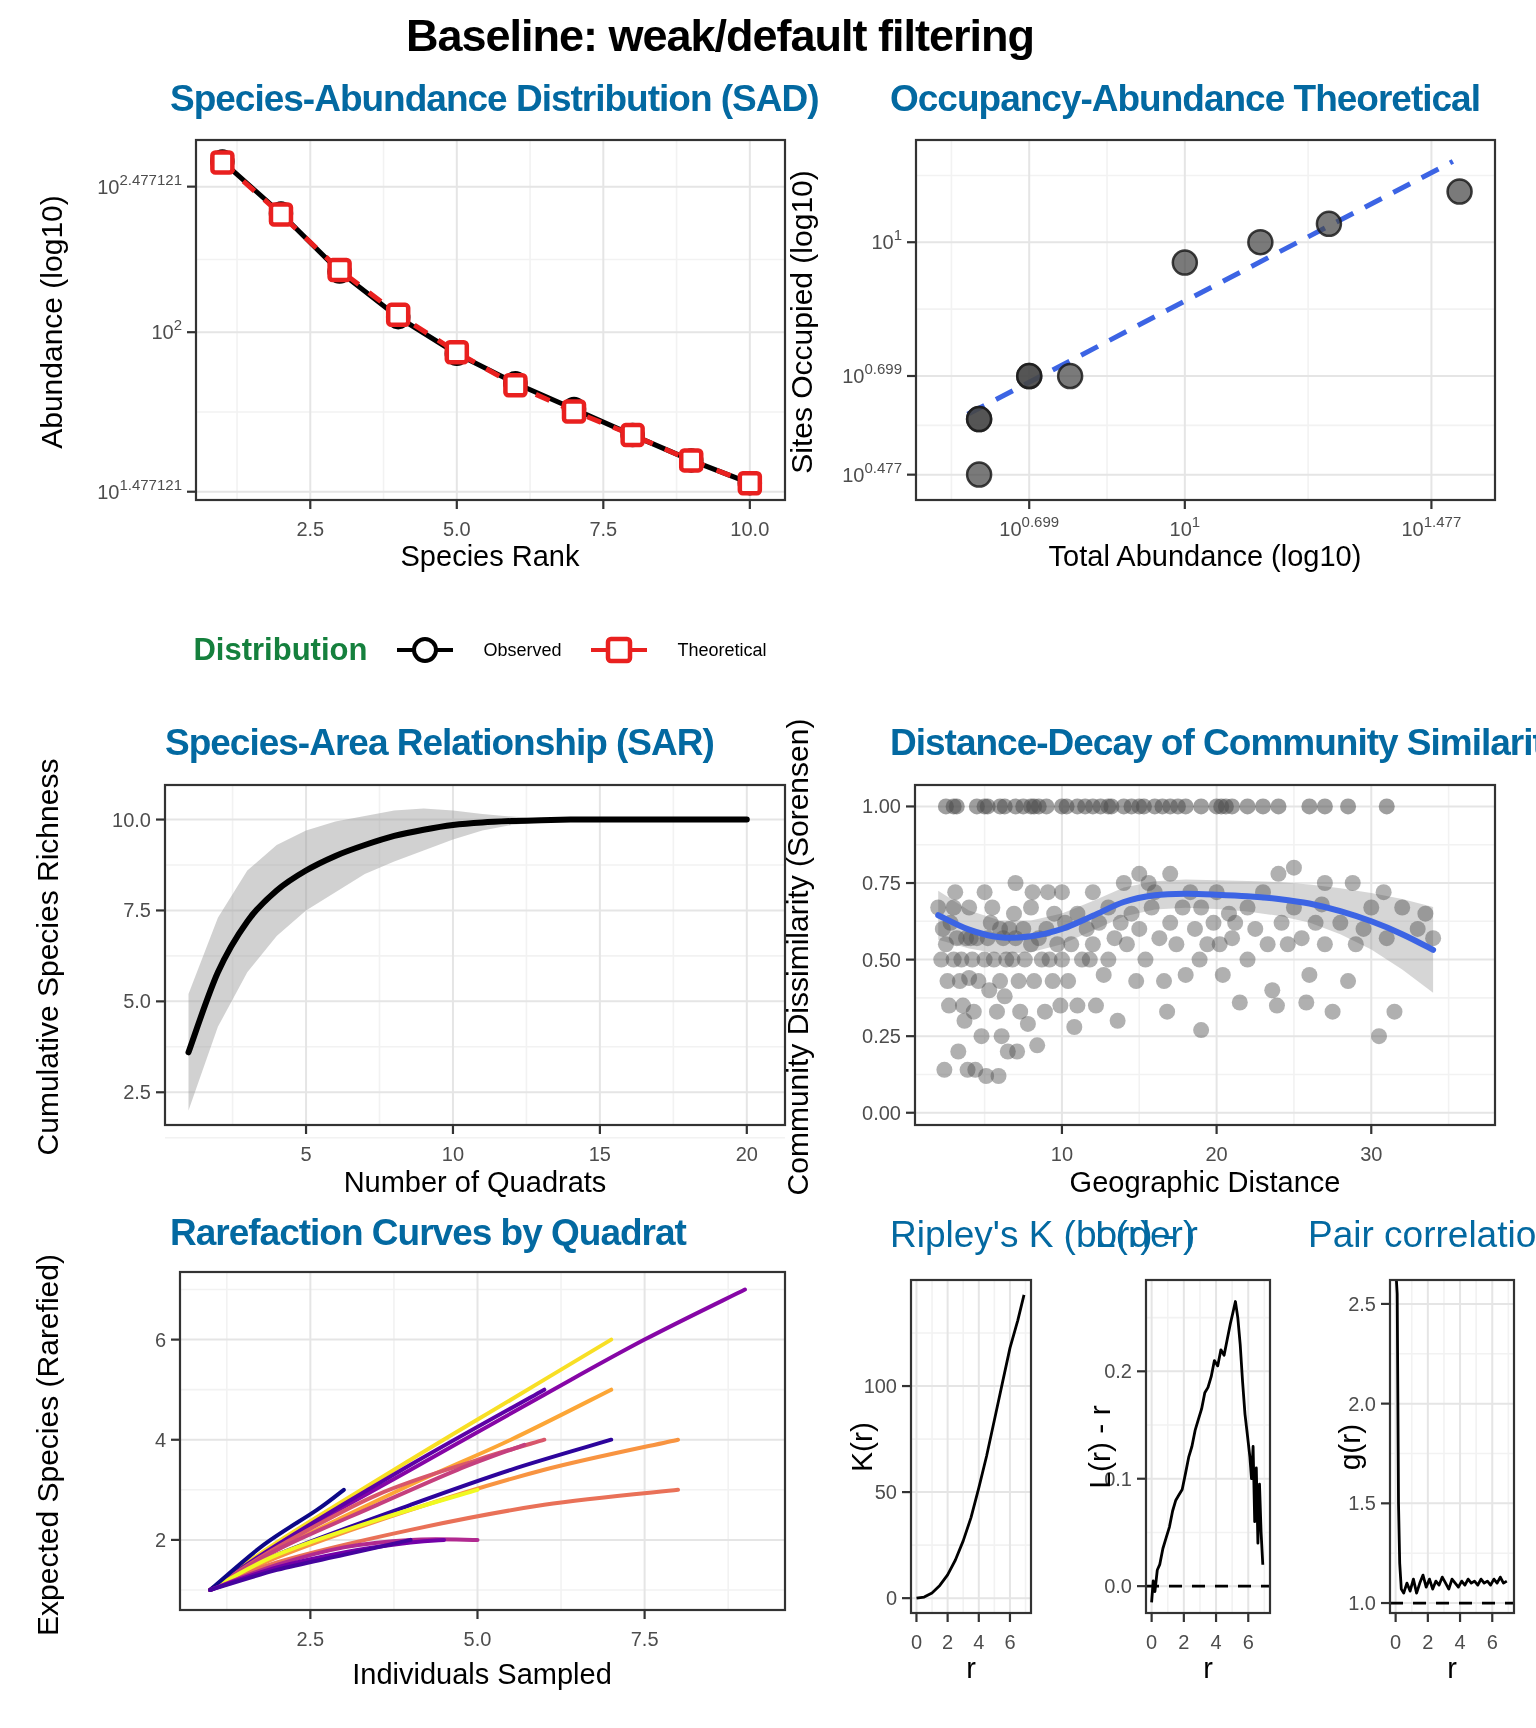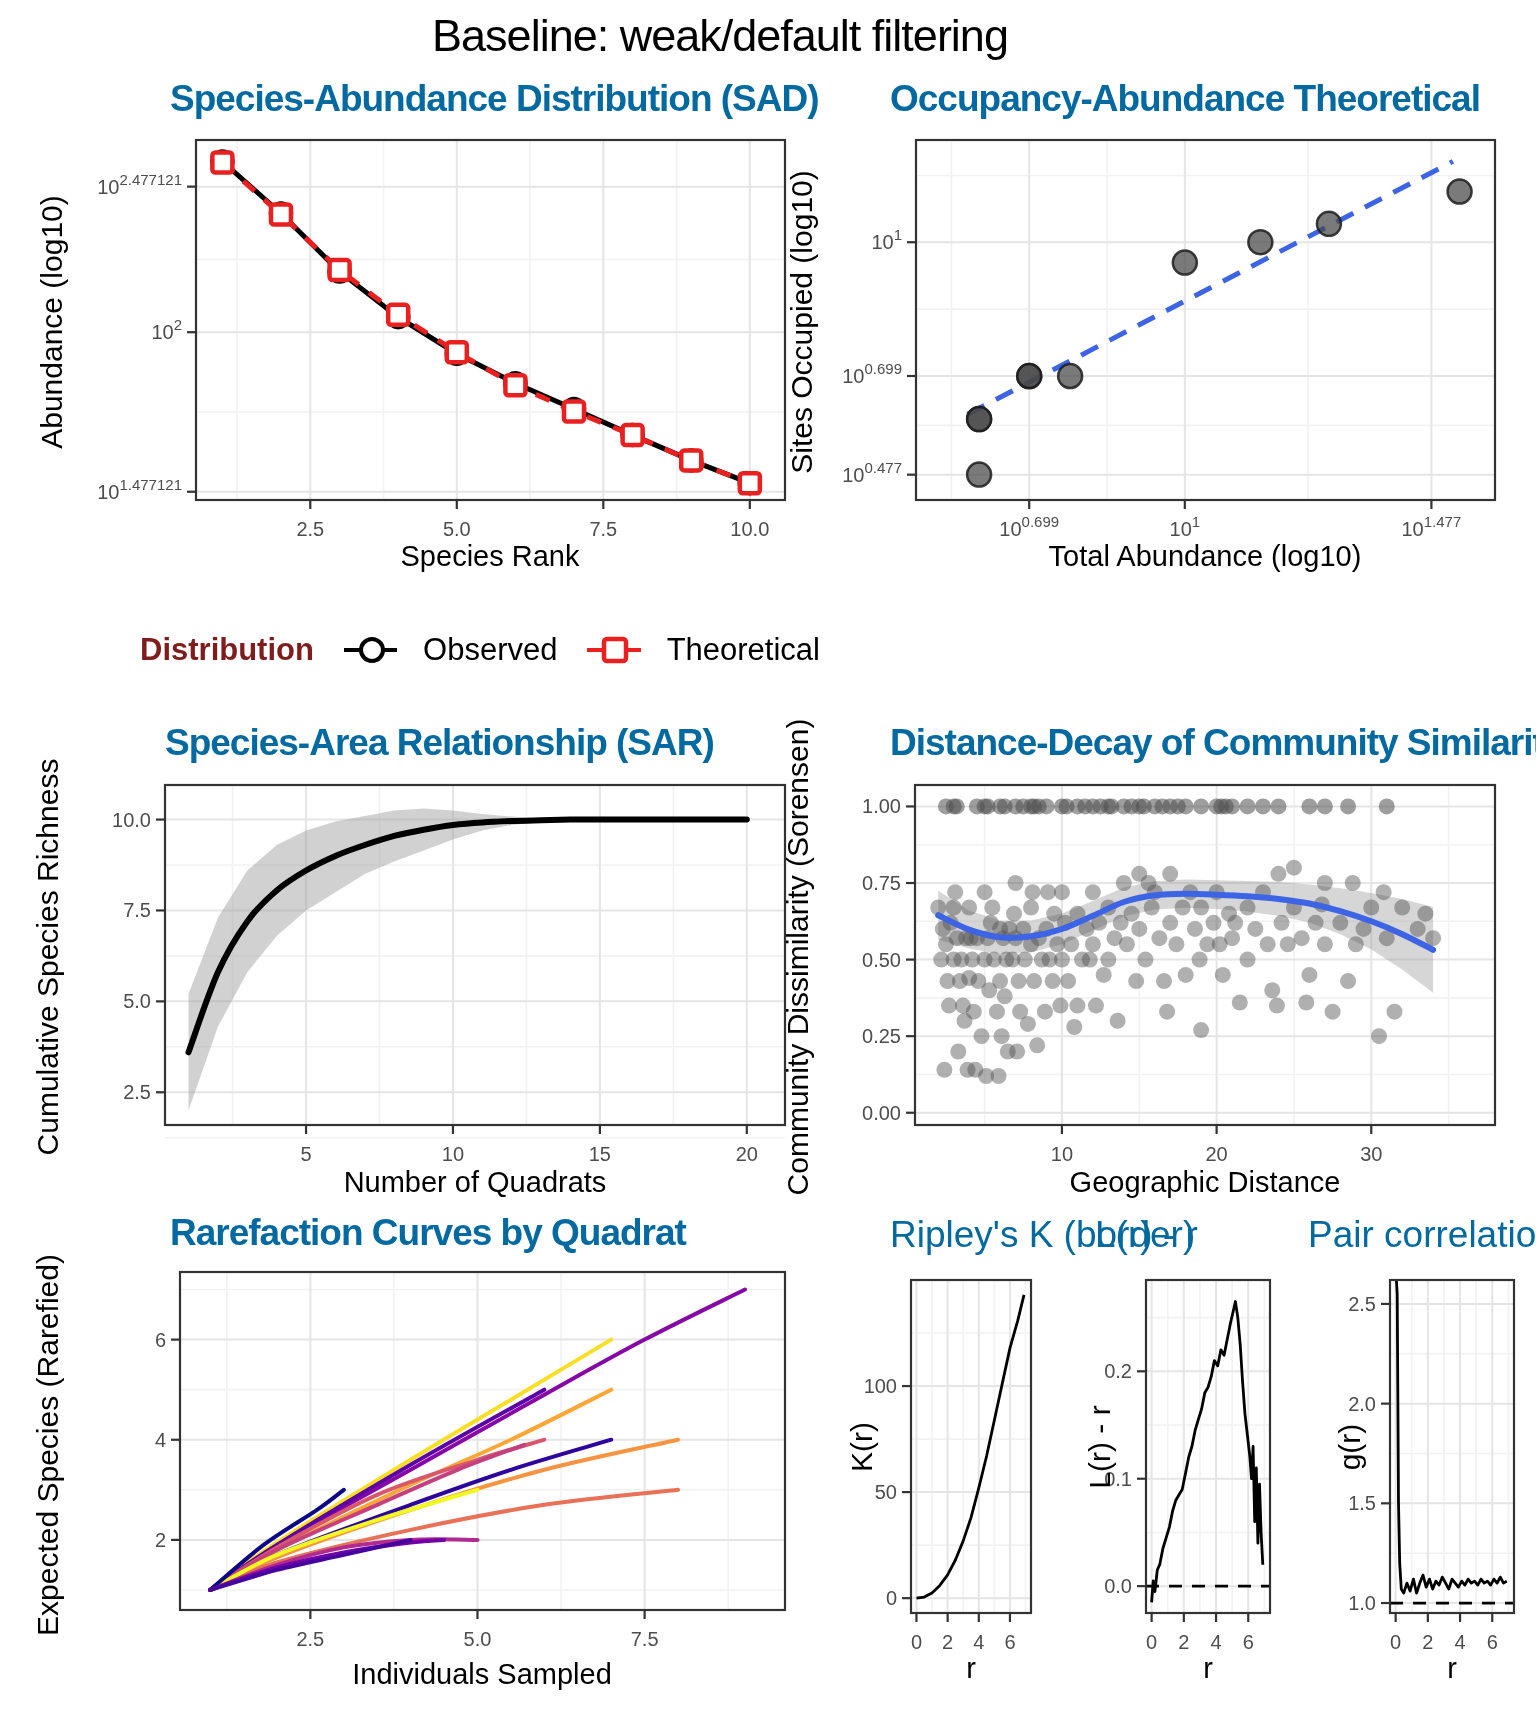--- a/index.html
+++ b/index.html
@@ -1,27 +1,27 @@
 <!DOCTYPE html>
 <html><head>
 <meta charset="utf-8">
 <style>
   html,body{margin:0;padding:0;background:#fff;}
   #screen{position:relative;width:1536px;height:1728px;background:#fff;overflow:hidden;
           font-family:"Liberation Sans",sans-serif;}
   .main-title{position:absolute;top:10px;left:0;width:1440px;text-align:center;
-              font-size:45px;font-weight:normal;letter-spacing:-1px;color:#000;white-space:nowrap;}
+              font-size:45px;font-weight:bold;letter-spacing:-1px;color:#000;white-space:nowrap;}
   .sub-title{position:absolute;font-size:37px;font-weight:bold;letter-spacing:-1px;color:#0369a1;white-space:nowrap;}
   .sub-title.plain{font-weight:normal;letter-spacing:0;}
   .xlab{position:absolute;width:600px;text-align:center;font-size:29px;color:#000;white-space:nowrap;}
   .vlab{position:absolute;width:620px;text-align:center;font-size:30px;color:#000;white-space:nowrap;
         transform:rotate(-90deg);}
   .legend{position:absolute;display:flex;align-items:center;justify-content:center;gap:26px;}
-  .legend .ltitle{font-size:31px;font-weight:bold;color:#7f1d1d;}
-  .legend .litem{font-size:31px;color:#000;}
+  .legend .ltitle{font-size:31px;font-weight:bold;color:#15803d;}
+  .legend .litem{font-size:18px;color:#000;}
   svg{position:absolute;left:0;top:0;}
 </style>
 </head>
 <body>
 
 <div id="screen">
 
   <svg id="plot-svg" width="1536" height="1728">
       <g>
         <line x1="237.02487562189054" x2="237.02487562189054" y1="140" y2="500" stroke="#f2f2f2" stroke-width="1.6"></line>

